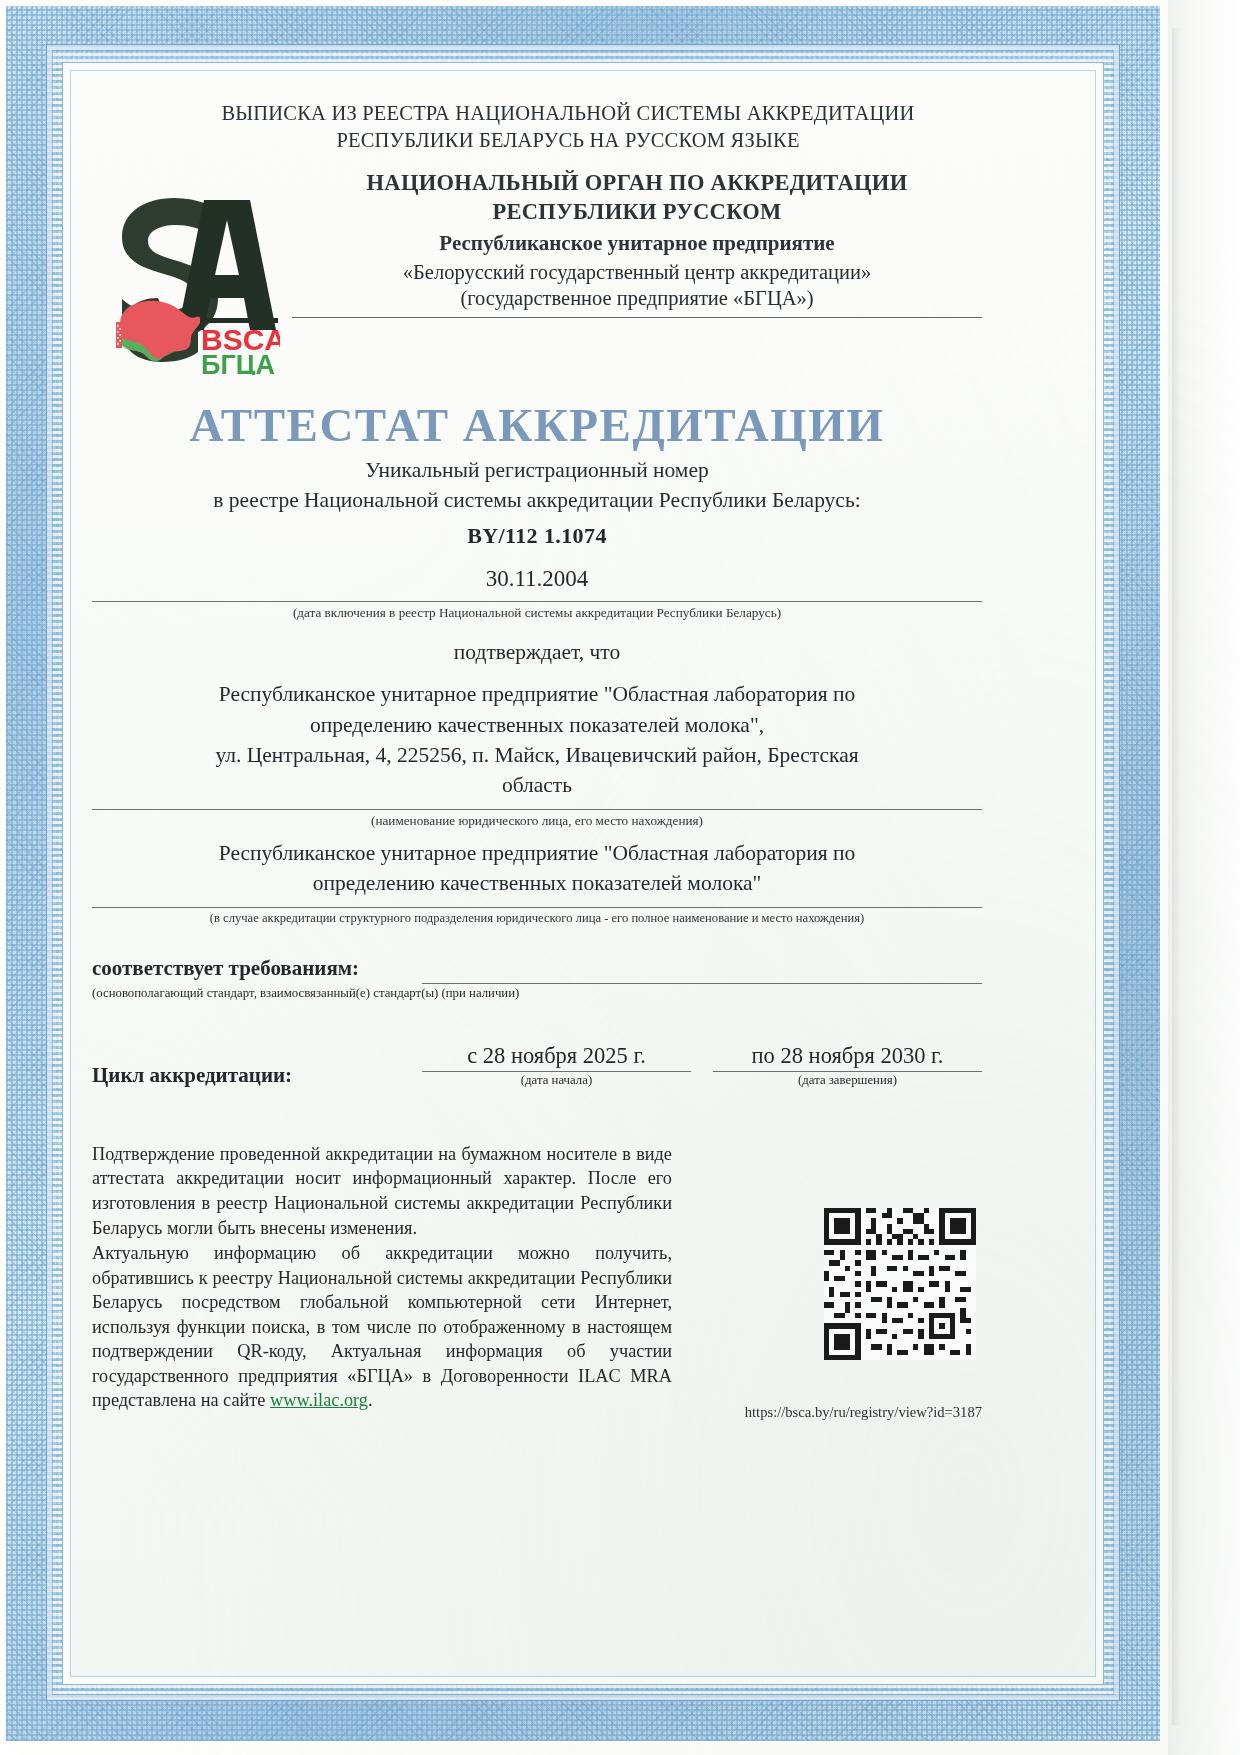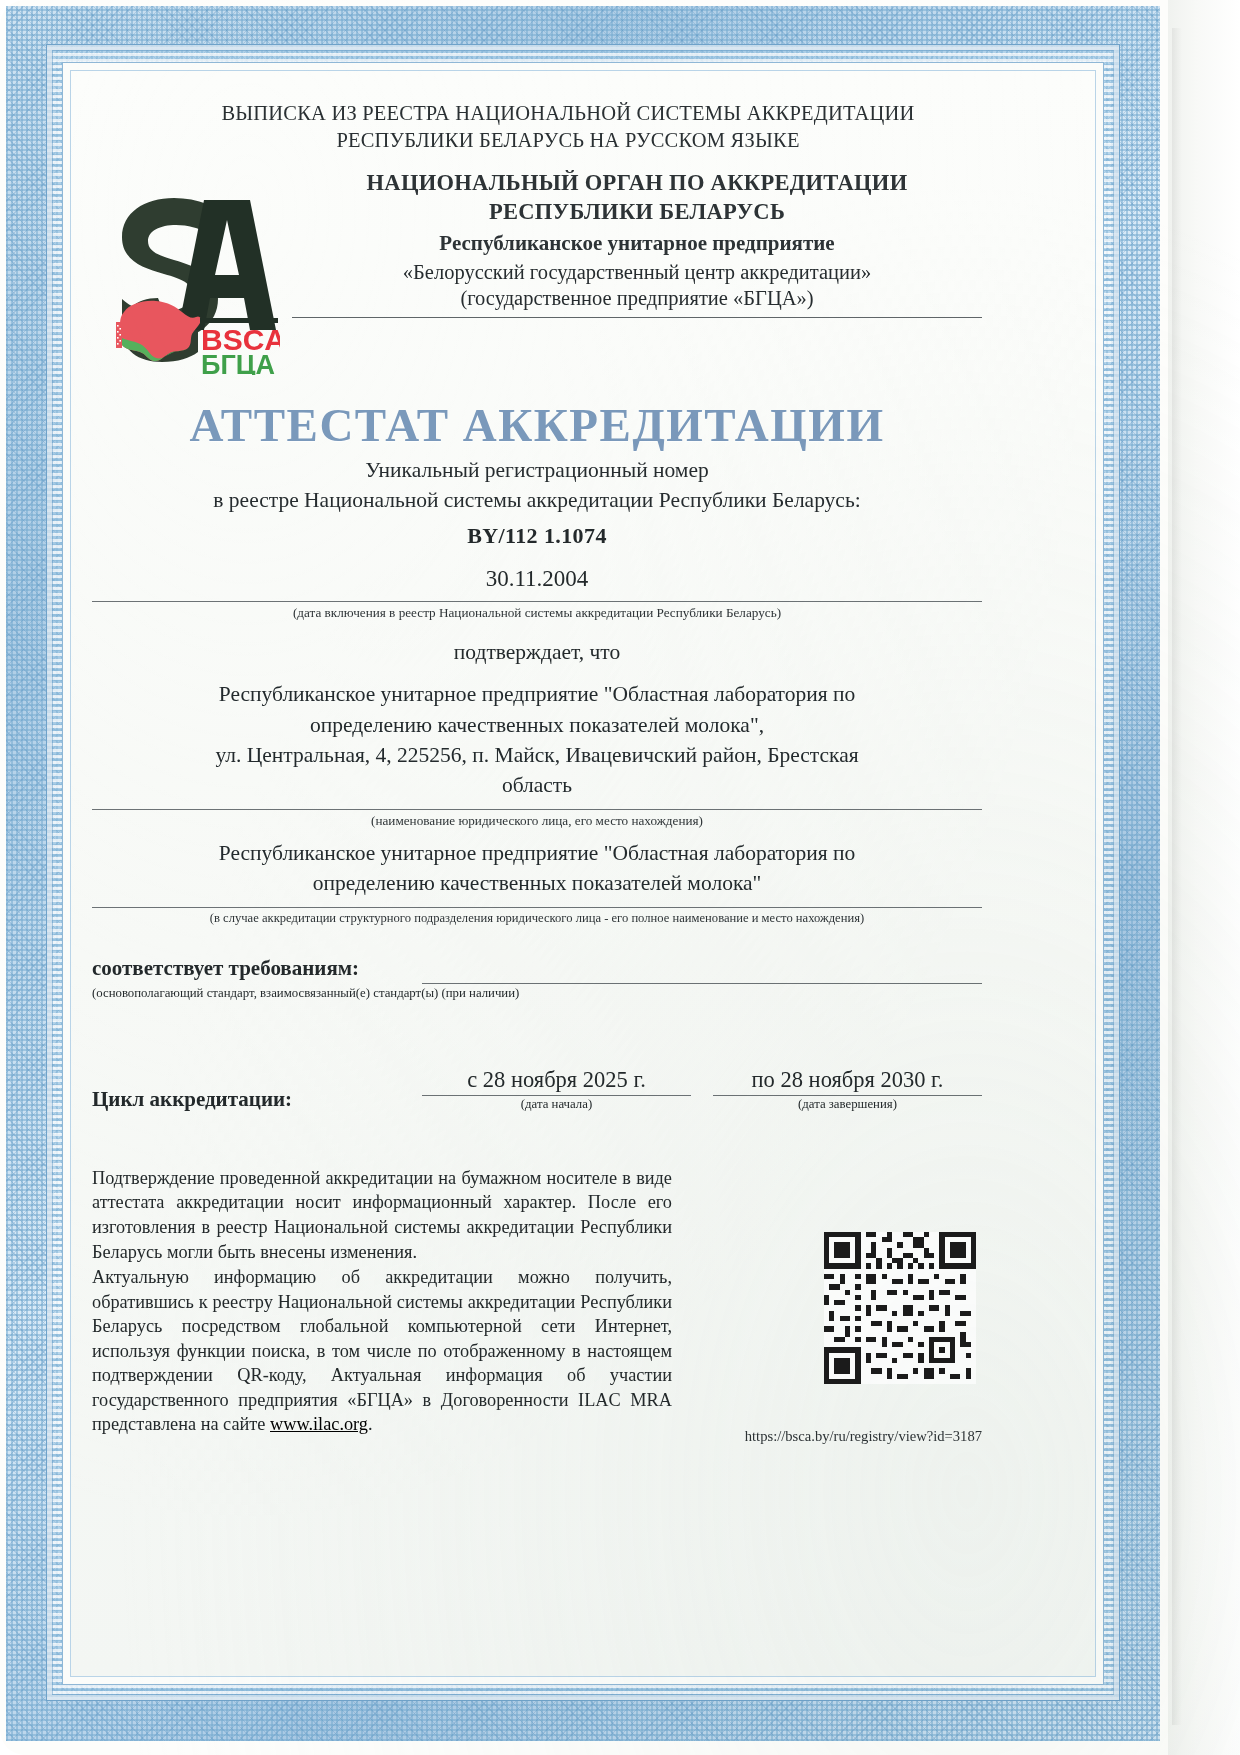--- a/index.html
+++ b/index.html
@@ -119,34 +119,34 @@
   .sep { height:1px; background:#6c7275; margin-top:9px; }
 
   
   #std-row { display:flex; margin-top:30px; align-items:flex-start;gap:14px; }
   #std-label { font-size:21px; font-weight:bold; width:330px; flex:0 0 330px; color:#23292b; }
   #std-value { font-size:21.5px; line-height:1.42; flex:1; }
   #std-underline { height:1px; background:#6c7275; margin-left:330px; margin-top:2px;}
   #std-caption { font-size:12.8px; margin-top:2px; }
 
   
-  #cycle-row { display:flex; margin-top:66px; align-items:flex-end; }
+  #cycle-row { display:flex; margin-top:42px; align-items:flex-end; }
   #cycle-label { font-size:21px; font-weight:bold; width:330px; flex:0 0 330px;}
   .date-cell { flex:1; text-align:center; }
   .date-val { font-size:22.5px; }
   .date-rule { height:1px; background:#6c7275; margin-top:2px; }
   .date-cap { font-size:12.8px; margin-top:1px; }
   .date-gap { width:22px; flex:0 0 22px; }
 
   
   #bottom { display:flex; margin-top:54px; }
   #para { width:580px; flex:0 0 580px; font-size:18.3px; line-height:1.34; text-align:justify; color:#23292b;}
   #para p { margin:0; }
   #para p + p { margin-top:1px; }
-  #ilac-link { color:#000000; text-decoration:underline; }
+  #ilac-link { color:#15803d; text-decoration:underline; }
 
   #qr-col { flex:1; position:relative; }
   #qr { position:absolute; right:6px; top:66px; width:152px; height:152px; }
   #qr svg{display:block;}
   #reg-url { position:absolute; right:0; top:262px; font-size:14.6px; color:#2c3235; white-space:nowrap;}
 
   
   #noise{
     position:absolute; inset:0; pointer-events:none;
     background:
@@ -214,21 +214,21 @@
           </g>
 
           <rect x="100" y="138" width="78" height="5" fill="#223026"></rect>
           <text x="101" y="170" font-family="Liberation Sans, sans-serif" font-size="30" font-weight="bold" fill="#e8323c">BSCA</text>
           <text x="101" y="194" font-family="Liberation Sans, sans-serif" font-size="27" font-weight="bold" fill="#3fa04a">БГЦА</text>
         </svg>
       </div>
 
       <div id="org-text">
         <div class="org-l1">НАЦИОНАЛЬНЫЙ ОРГАН ПО АККРЕДИТАЦИИ</div>
-        <div class="org-l1">РЕСПУБЛИКИ БЕЛАРУСЬ</div>
+        <div class="org-l1">РЕСПУБЛИКИ РУССКОМ</div>
         <div class="org-l2">Республиканское унитарное предприятие</div>
         <div class="org-l3">«Белорусский государственный центр аккредитации»</div>
         <div class="org-l4">(государственное предприятие «БГЦА»)</div>
         <div class="rule wide"></div>
       </div>
     </div>
 
     <div id="cert-title">АТТЕСТАТ АККРЕДИТАЦИИ</div>
 
     <div class="center-txt" style="margin-top:4px;">Уникальный регистрационный номер</div>

